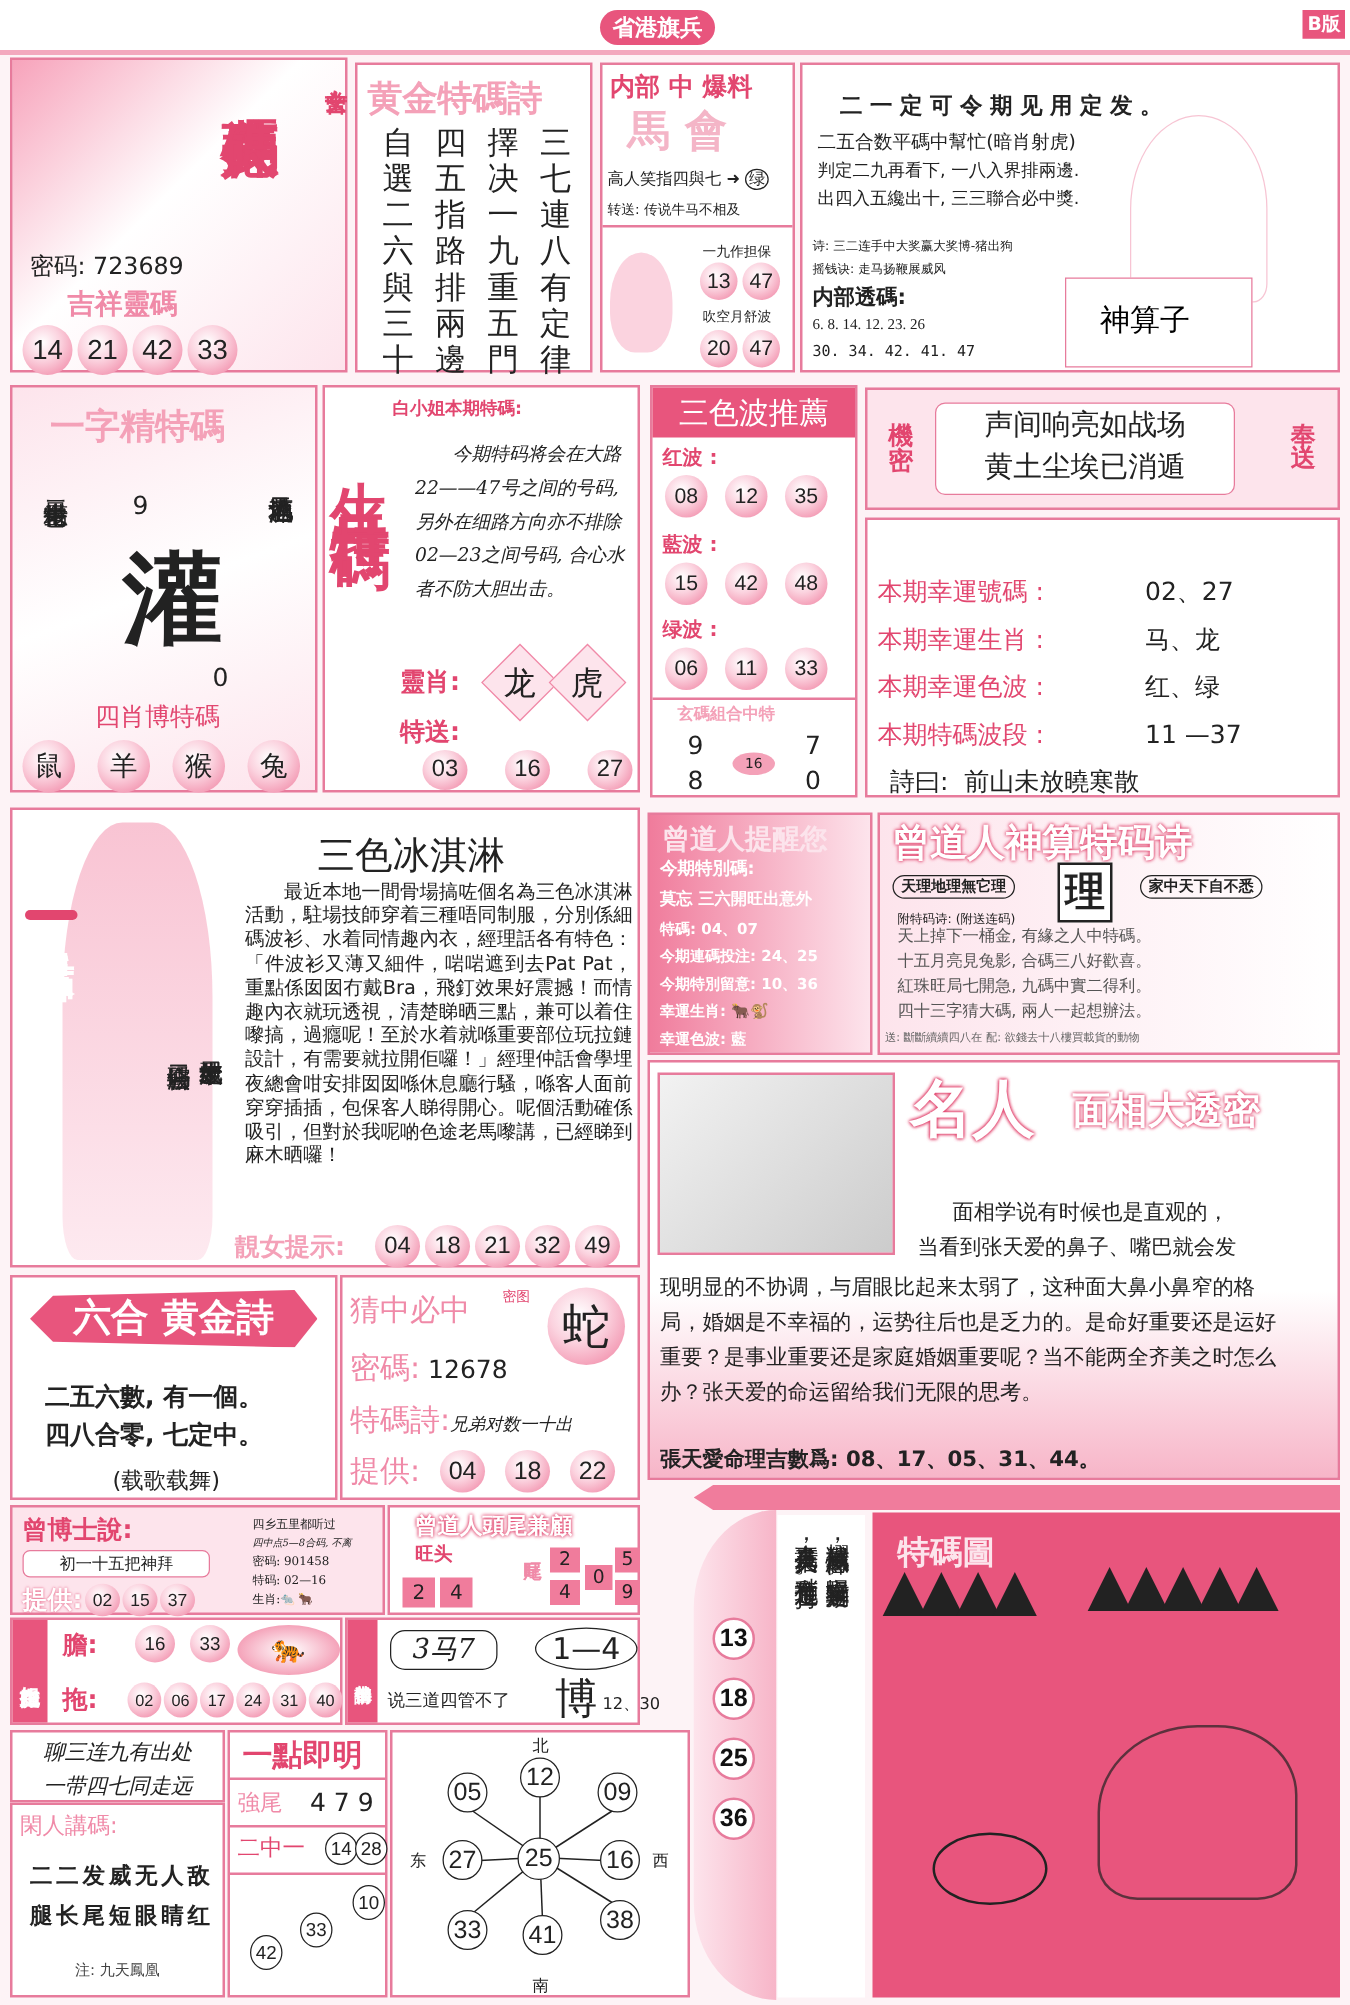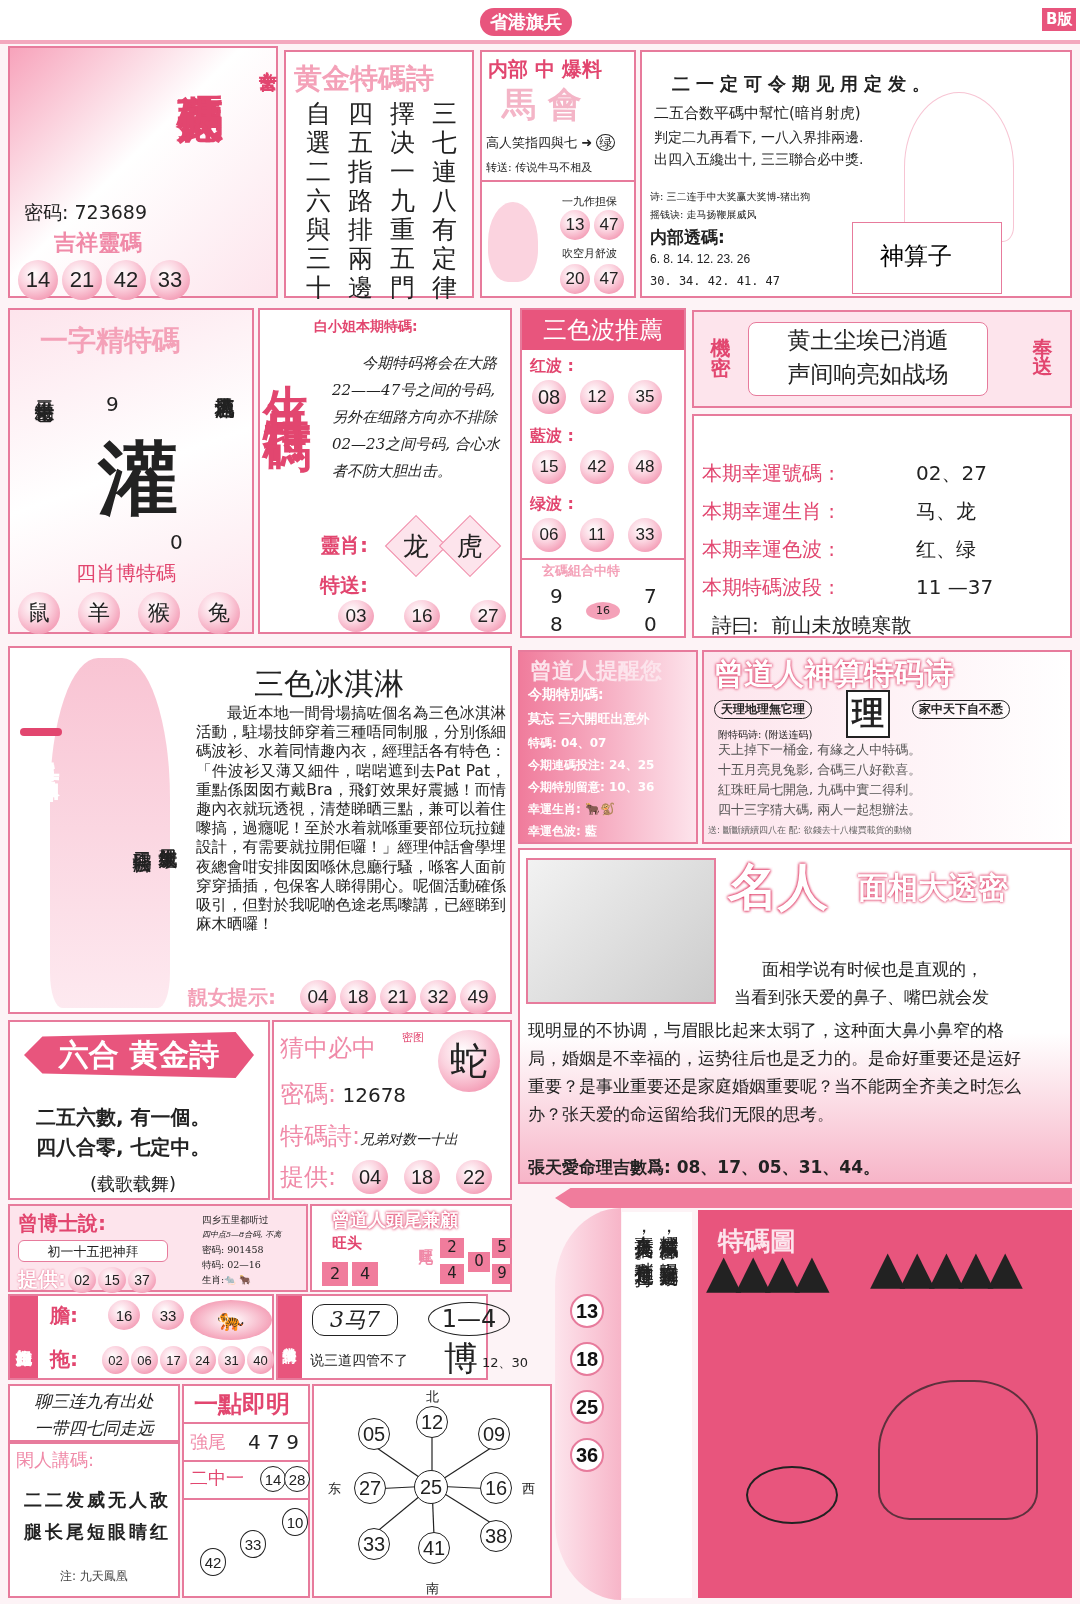--- a/index.html
+++ b/index.html
@@ -97,21 +97,21 @@
 <div class="box" style="left:640px;top:50px;width:432px;height:248px">
   <div class="abs" style="left:30px;top:20px;font-size:18px;font-weight:bold;letter-spacing:6px">二一定可令期见用定发。</div>
   <div class="abs line" style="left:12px;top:52px;font-size:14px">
     <div style="font-size:15px;margin-bottom:4px">二五合数平碼中幫忙(暗肖射虎)</div>
     <div style="margin-bottom:4px">判定二九再看下, 一八入界排兩邊.</div>
     <div>出四入五纔出十, 三三聯合必中獎.</div>
   </div>
   <div class="abs" style="left:8px;top:138px;font-size:10px">诗: 三二连手中大奖赢大奖博-猪出狗</div>
   <div class="abs" style="left:8px;top:156px;font-size:10px">摇钱诀: 走马扬鞭展威风</div>
   <div class="abs" style="left:8px;top:174px;font-size:17px;font-weight:bold">内部透碼:</div>
-  <div class="abs" style="left:8px;top:200px;font-size:12px;font-family:Liberation Sans, sans-serif">6. 8. 14. 12. 23. 26</div>
+  <div class="abs" style="left:8px;top:200px;font-size:12px;font-family:Liberation Serif, serif">6. 8. 14. 12. 23. 26</div>
   <div class="abs" style="left:8px;top:222px;font-size:12px;font-family:'DejaVu Sans Mono',monospace">30. 34. 42. 41. 47</div>
   <div class="abs" style="left:262px;top:40px;width:110px;height:150px;border:1.5px solid #f08aa8;border-radius:50% 50% 10% 10%;opacity:.5"></div>
   <div class="abs" style="left:210px;top:170px;width:150px;height:72px;border:1.5px solid #e77b9c;background:#fff"></div>
   <div class="abs pink" style="left:238px;top:188px;font-size:24px;color:#000000">神算子</div>
 </div>
 
 <div class="box" style="left:8px;top:308px;width:246px;height:326px;background:linear-gradient(160deg,#fde4ec 0%,#fff 50%,#fde4ec 100%)">
   <div class="abs" style="left:30px;top:12px;font-size:28px;font-weight:bold;color:#f4a1b8">一字精特碼</div>
   <div class="abs vert" style="left:24px;top:76px;font-size:20px;line-height:1.1">十二生肖它最精</div>
   <div class="abs vert" style="left:204px;top:72px;font-size:20px;line-height:1.1">花天酒地也风流</div>
@@ -145,21 +145,21 @@
     <span class="ball" style="width:36px;height:32px;font-size:19px">03</span>
     <span class="ball" style="width:36px;height:32px;font-size:19px">16</span>
     <span class="ball" style="width:36px;height:32px;font-size:19px">27</span>
   </div>
 </div>
 
 <div class="box" style="left:520px;top:308px;width:166px;height:330px">
   <div class="banner" style="font-size:24px;height:40px;line-height:40px;font-weight:normal">三色波推薦</div>
   <div class="abs pink" style="left:8px;top:46px;font-size:16px;font-weight:bold;color:#e2466f">红波 :</div>
   <div class="abs" style="left:10px;top:70px;display:flex;gap:14px">
-    <span class="ball" style="width:34px;height:34px;font-size:20px">08</span>
+    <span class="ball" style="width:34px;height:34px;font-size:17px">08</span>
     <span class="ball" style="width:34px;height:34px;font-size:17px">12</span>
     <span class="ball" style="width:34px;height:34px;font-size:17px">35</span>
   </div>
   <div class="abs pink" style="left:8px;top:116px;font-size:16px;font-weight:bold;color:#e2466f">藍波 :</div>
   <div class="abs" style="left:10px;top:140px;display:flex;gap:14px">
     <span class="ball" style="width:34px;height:34px;font-size:17px">15</span>
     <span class="ball" style="width:34px;height:34px;font-size:17px">42</span>
     <span class="ball" style="width:34px;height:34px;font-size:17px">48</span>
   </div>
   <div class="abs pink" style="left:8px;top:184px;font-size:16px;font-weight:bold;color:#e2466f">绿波 :</div>
@@ -174,22 +174,22 @@
   <div class="abs" style="left:122px;top:274px;font-size:20px">7</div>
   <div class="abs" style="left:28px;top:302px;font-size:20px">8</div>
   <div class="abs" style="left:122px;top:302px;font-size:20px">0</div>
   <div class="abs" style="left:64px;top:292px;width:34px;height:18px;border-radius:50%;background:#f4a1b8;font-size:11px;text-align:center;line-height:18px">16</div>
 </div>
 
 <div class="box" style="left:692px;top:310px;width:380px;height:98px;background:#fde4ec">
   <div class="abs vert pink" style="left:14px;top:10px;font-size:20px;font-weight:bold;letter-spacing:18px;color:#e2466f">機密</div>
   <div class="abs vert pink" style="left:336px;top:10px;font-size:20px;font-weight:bold;letter-spacing:18px;color:#e2466f">奉送</div>
   <div class="abs" style="left:54px;top:10px;width:240px;height:74px;background:#fff;border:1.5px solid #e77b9c;border-radius:8px;font-size:23px;line-height:34px;text-align:center">
+    <div>声间响亮如战场</div>
     <div>黄土尘埃已消遁</div>
-    <div>声间响亮如战场</div>
   </div>
 </div>
 
 <div class="box" style="left:692px;top:414px;width:380px;height:224px">
   <div class="abs" style="left:8px;top:38px;font-size:20px;line-height:38px">
     <div><span class="pink" style="display:inline-block;width:214px;color:#e2466f">本期幸運號碼 :</span><span>02、27</span></div>
     <div><span class="pink" style="display:inline-block;width:214px;color:#e2466f">本期幸運生肖 :</span><span>马、龙</span></div>
     <div><span class="pink" style="display:inline-block;width:214px;color:#e2466f">本期幸運色波 :</span><span>红、绿</span></div>
     <div><span class="pink" style="display:inline-block;width:214px;color:#e2466f">本期特碼波段 :</span><span>11 —37</span></div>
     <div style="padding-left:10px;white-space:pre">詩曰:  前山未放曉寒散</div>
@@ -321,21 +321,21 @@
   <div class="abs" style="left:92px;top:50px;display:flex;gap:2px">
     <span class="ball" style="width:27px;height:28px;font-size:13px">02</span>
     <span class="ball" style="width:27px;height:28px;font-size:13px">06</span>
     <span class="ball" style="width:27px;height:28px;font-size:13px">17</span>
     <span class="ball" style="width:27px;height:28px;font-size:13px">24</span>
     <span class="ball" style="width:27px;height:28px;font-size:13px">31</span>
     <span class="ball" style="width:27px;height:28px;font-size:13px">40</span>
   </div>
 </div>
 
-<div class="box" style="left:276px;top:1294px;width:212px;height:86px">
+<div class="box" style="left:276px;top:1294px;width:236px;height:86px">
   <div class="abs vert" style="left:0;top:0;width:24px;height:82px;background:#e8557d;color:#fff;font-size:14px;font-weight:bold;text-align:center;line-height:24px">曾半仙講</div>
   <div class="abs serif" style="left:34px;top:8px;width:86px;height:32px;border:1.5px solid #222;border-radius:12px;font-size:22px;text-align:center;line-height:30px;font-style:italic">3马7</div>
   <div class="abs" style="left:150px;top:6px;width:82px;height:34px;border:1.5px solid #222;border-radius:50%;font-size:24px;text-align:center;line-height:32px">1—4</div>
   <div class="abs" style="left:32px;top:56px;font-size:14px">说三道四管不了</div>
   <div class="abs" style="left:166px;top:40px;font-size:34px">博</div>
   <div class="abs" style="left:204px;top:58px;font-size:13px;white-space:nowrap">12、30</div>
 </div>
 
 <div class="box" style="left:8px;top:1384px;width:172px;height:58px">
   <div class="serif" style="font-size:17px;font-style:italic;text-align:center;margin-top:4px">聊三连九有出处</div>

